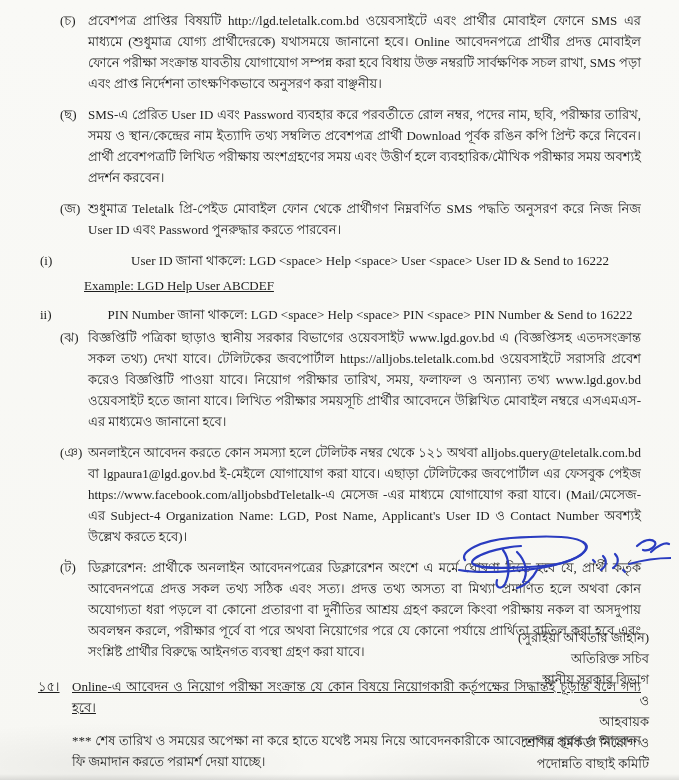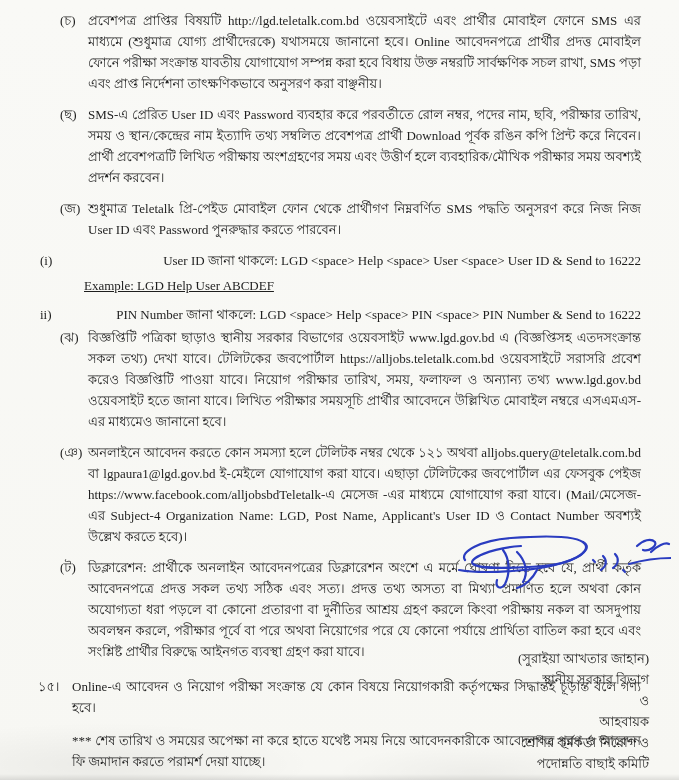--- a/index.html
+++ b/index.html
@@ -42,30 +42,31 @@
   .sms-item {
     display: flex;
     margin: 0 0 2px 2px;
   }
   .sms-item .lbl {
     flex: 0 0 22px;
     white-space: nowrap;
   }
   .sms-item .txt {
     flex: 1;
-    text-align: right;
+    text-align: center;
     margin-left: 37px;
   }
   .example {
     margin: 4px 0 8px 46px;
     text-decoration: underline;
   }
   .item15 {
     display: flex;
     margin: 14px 0 12px 0;
+    text-decoration: underline;
   }
   .item15 .lbl {
     flex: 0 0 34px;
   }
   .item15 .txt {
     flex: 1;
     text-align: justify;
   }
   .footnote {
     margin: 0 0 0 34px;
@@ -160,20 +161,21 @@
       <path d="M164,24 C168,28 168,34 162,38"></path>
       <path d="M172,40 l2,2"></path>
       <path d="M186,16 C192,10 200,8 204,12 C206,16 198,22 192,20"></path>
       <path d="M200,22 C206,16 214,12 218,14"></path>
       <path d="M178,34 C192,30 208,28 220,28"></path>
     </g>
   </svg>
 
   <div class="sig-block">
     <div>(সুরাইয়া আখতার জাহান)</div>
+    <div>অতিরিক্ত সচিব</div>
     <div>স্থানীয় সরকার বিভাগ</div>
     <div>ও</div>
     <div>আহবায়ক</div>
     <div>শ্রেণির কর্মকর্তা নিয়োগ ও</div>
     <div>পদোন্নতি বাছাই কমিটি</div>
   </div>
 
   <div class="scan-shadow"></div>
 </div>
 

